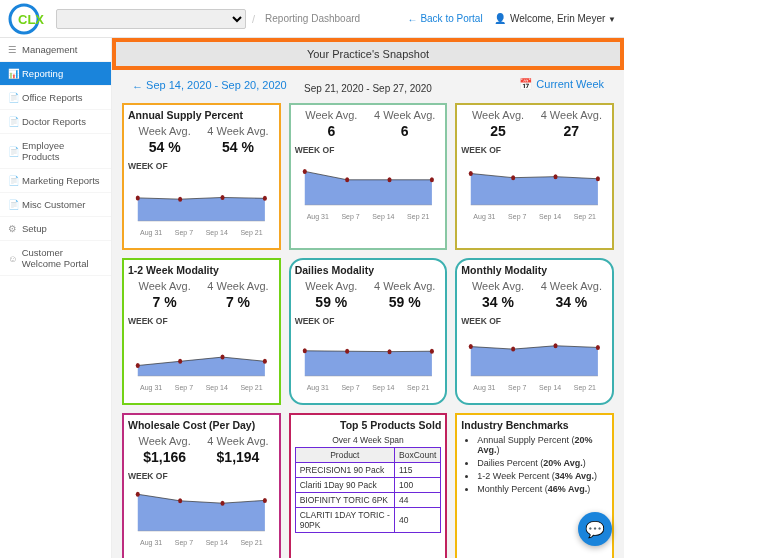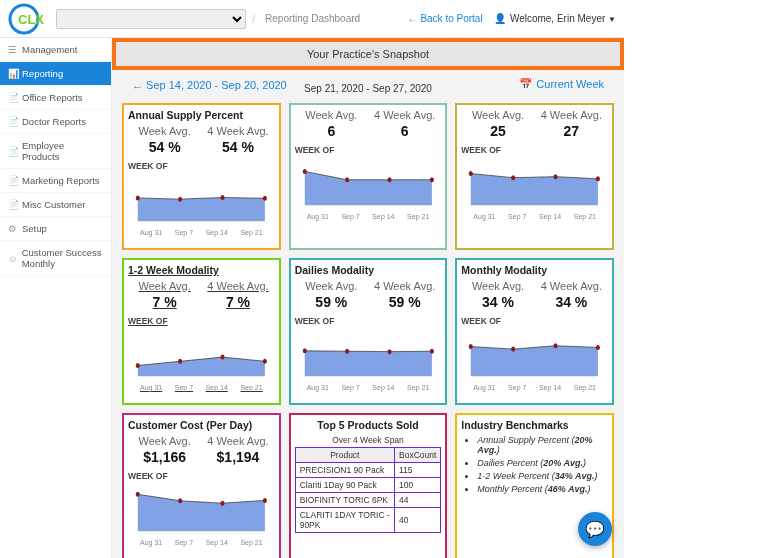--- a/index.html
+++ b/index.html
@@ -18,36 +18,36 @@
 .sidebar li .mi { width: 10px; color: #999; }
 .sidebar li.active { background: #1a84db; color: #fff; }
 .sidebar li.active .mi { color: #fff; }
 .main { flex: 1; background: #f3f3f3; padding: 0; }
 .snapshot-title { background: #e5e5e5; text-align: center; padding: 6px; font-weight: normal; font-size: 11px; border: 4px solid #f97316; margin: 0; }
 .daterow { display: flex; align-items: center; justify-content: space-between; padding: 6px 10px 2px; }
 .daterow-wrap { position: relative; padding: 2px 10px 4px; }
 .cards { display: grid; grid-template-columns: repeat(3, 1fr); gap: 8px; padding: 6px 10px 12px; }
 .card { background: #fff; border: 2px solid #aaa; padding: 4px 4px 10px; }
 .card.orange { border-color: #f5a623; }
-.card.lime   { border-color: #73d216; text-decoration: underline; }
+.card.lime   { border-color: #73d216; }
 .card.indigo { border-color: #bd2c7f; }
 .card.olive  { border-color: #c2b23a; }
-.card.teal   { border-color: #3cb0b0; }
+.card.teal   { border-color: #3cb0b0; border-radius: 14px; }
 .card.mint   { border-color: #88c7a3; }
 .card.yellow { border-color: #f3b90b; }
 .card.magenta{ border-color: #c1215d; }
 .card h3 { font-size: 10.5px; font-weight: bold; margin-bottom: 4px; color: #222; }
 .avgrow { display: flex; }
 .avgcol { flex: 1; text-align: center; }
 .avglabel { font-size: 11px; color: #666; }
 .avgval { font-size: 14px; font-weight: bold; padding: 2px 0 4px; color: #111; }
 .weekof { font-size: 8.5px; font-weight: bold; color: #444; margin: 2px 0 0; }
 .chart { width: 100%; height: 56px; }
 .xticks { display: flex; justify-content: space-between; font-size: 7px; color: #888; padding: 0 12px 2px; }
-.bench ul { list-style: disc; padding-left: 16px; font-style: italic; }
+.bench ul { list-style: disc; padding-left: 16px; }
 .bench li { font-size: 9px; color: #333; margin: 3px 0; }
 .bench b { font-weight: bold; }
 .prod-table { width: 100%; border-collapse: collapse; font-size: 8.5px; }
 .prod-table th, .prod-table td { border: 1px solid #6d28d9; padding: 2px 4px; text-align: left; }
 .prod-table th { background: #efefef; font-weight: normal; color: #333; text-align: center; }
 .prod-sub { text-align: center; font-size: 8.5px; font-weight: normal; margin-bottom: 2px; }
 .chat-fab { position: absolute; right: 12px; bottom: 12px; width: 34px; height: 34px; border-radius: 50%; background: #1a84db; display: flex; align-items: center; justify-content: center; color: #fff; font-size: 16px; box-shadow: 0 2px 6px rgba(0,0,0,.3); cursor: pointer; }
 .wrap { position: relative; width: 624px; height: 558px; overflow: hidden; }
 </style>
 </head>
@@ -105,21 +105,21 @@
           <li class="">
             <span class="mi">📄</span>
             <span>Misc Customer</span>
           </li>
           <li class="">
             <span class="mi">⚙</span>
             <span>Setup</span>
           </li>
           <li class="">
             <span class="mi">☺</span>
-            <span>Customer Success Monthly</span>
+            <span>Customer Welcome Portal</span>
           </li>
         </ul>
   </nav>
 
   <div class="main">
     <div class="snapshot-title">Your Practice's Snapshot</div>
 
     <div class="daterow-wrap">
       <div class="daterow">
         <span class="link-blue">← <span>Sep 14, 2020 - Sep 20, 2020</span></span>
@@ -263,21 +263,21 @@
               <circle cx="64" cy="23.12" r="2.5" fill="#8b1a1a"></circle>
               <circle cx="116" cy="19.76" r="2.5" fill="#8b1a1a"></circle>
               <circle cx="168" cy="21.439999999999998" r="2.5" fill="#8b1a1a"></circle>
               <line x1="12" y1="50" x2="168" y2="50" stroke="#999" stroke-width="0.5"></line>
             </svg><div class="xticks">
               <span>Aug 31</span>
               <span>Sep 7</span>
               <span>Sep 14</span>
               <span>Sep 21</span>
             </div></div>
-          <div class="card indigo"><h3>Customer Cost (Per Day)</h3><div class="avgrow">
+          <div class="card indigo"><h3>Wholesale Cost (Per Day)</h3><div class="avgrow">
               <div class="avgcol">
                 <div class="avglabel">Week Avg.</div>
                 <div class="avgval">$1,166</div>
               </div>
               <div class="avgcol">
                 <div class="avglabel">4 Week Avg.</div>
                 <div class="avgval">$1,194</div>
               </div>
             </div><div class="weekof">WEEK OF</div><svg class="chart" viewBox="0 0 180 56" preserveAspectRatio="none">
               <path d="M12,50 L12,13.25 L64,19.8125 L116,22.175 L168,19.3925 L168,50 Z" fill="#6b92df" opacity="0.85"></path>
@@ -287,21 +287,21 @@
               <circle cx="116" cy="22.175" r="2.5" fill="#8b1a1a"></circle>
               <circle cx="168" cy="19.3925" r="2.5" fill="#8b1a1a"></circle>
               <line x1="12" y1="50" x2="168" y2="50" stroke="#999" stroke-width="0.5"></line>
             </svg><div class="xticks">
               <span>Aug 31</span>
               <span>Sep 7</span>
               <span>Sep 14</span>
               <span>Sep 21</span>
             </div></div>
           <div class="card magenta">
-            <h3 style="text-align:center">Top 5 Products Sold</h3>
+            <h3 style="text-align:right">Top 5 Products Sold</h3>
             <div class="prod-sub">Over 4 Week Span</div>
             <table class="prod-table">
               <tbody>
                 <tr>
                   <th>Product</th>
                   <th>BoxCount</th>
                 </tr>
                 <tr>
                   <td>PRECISION1 90 Pack</td>
                   <td>115</td>

